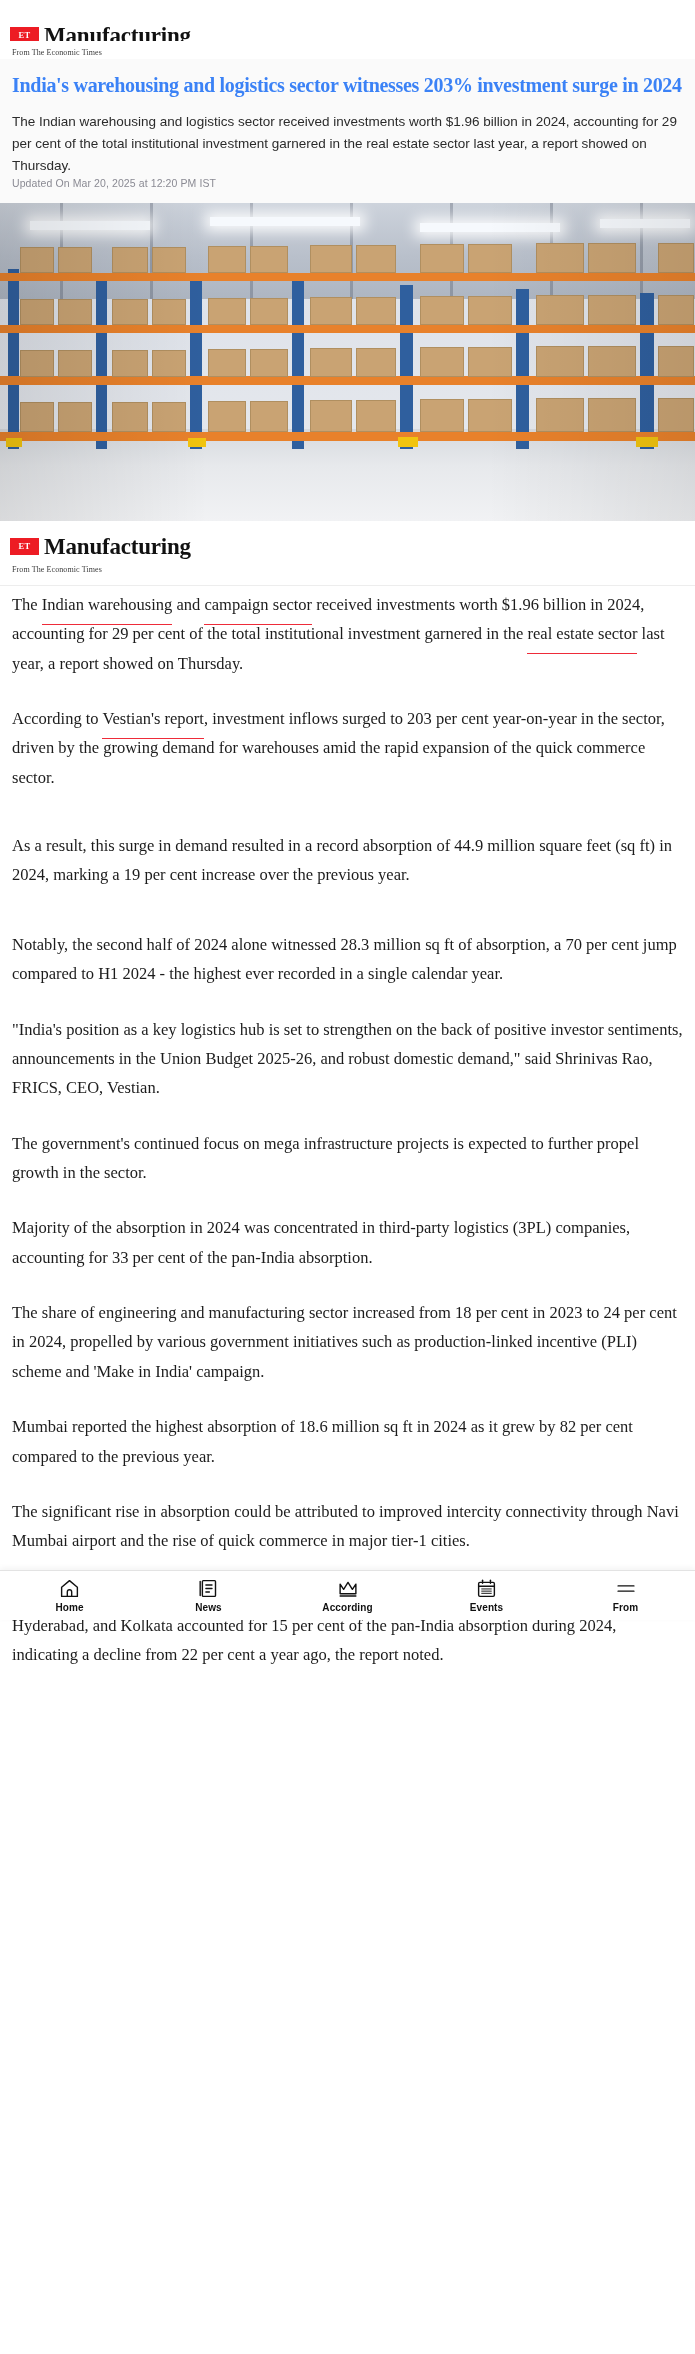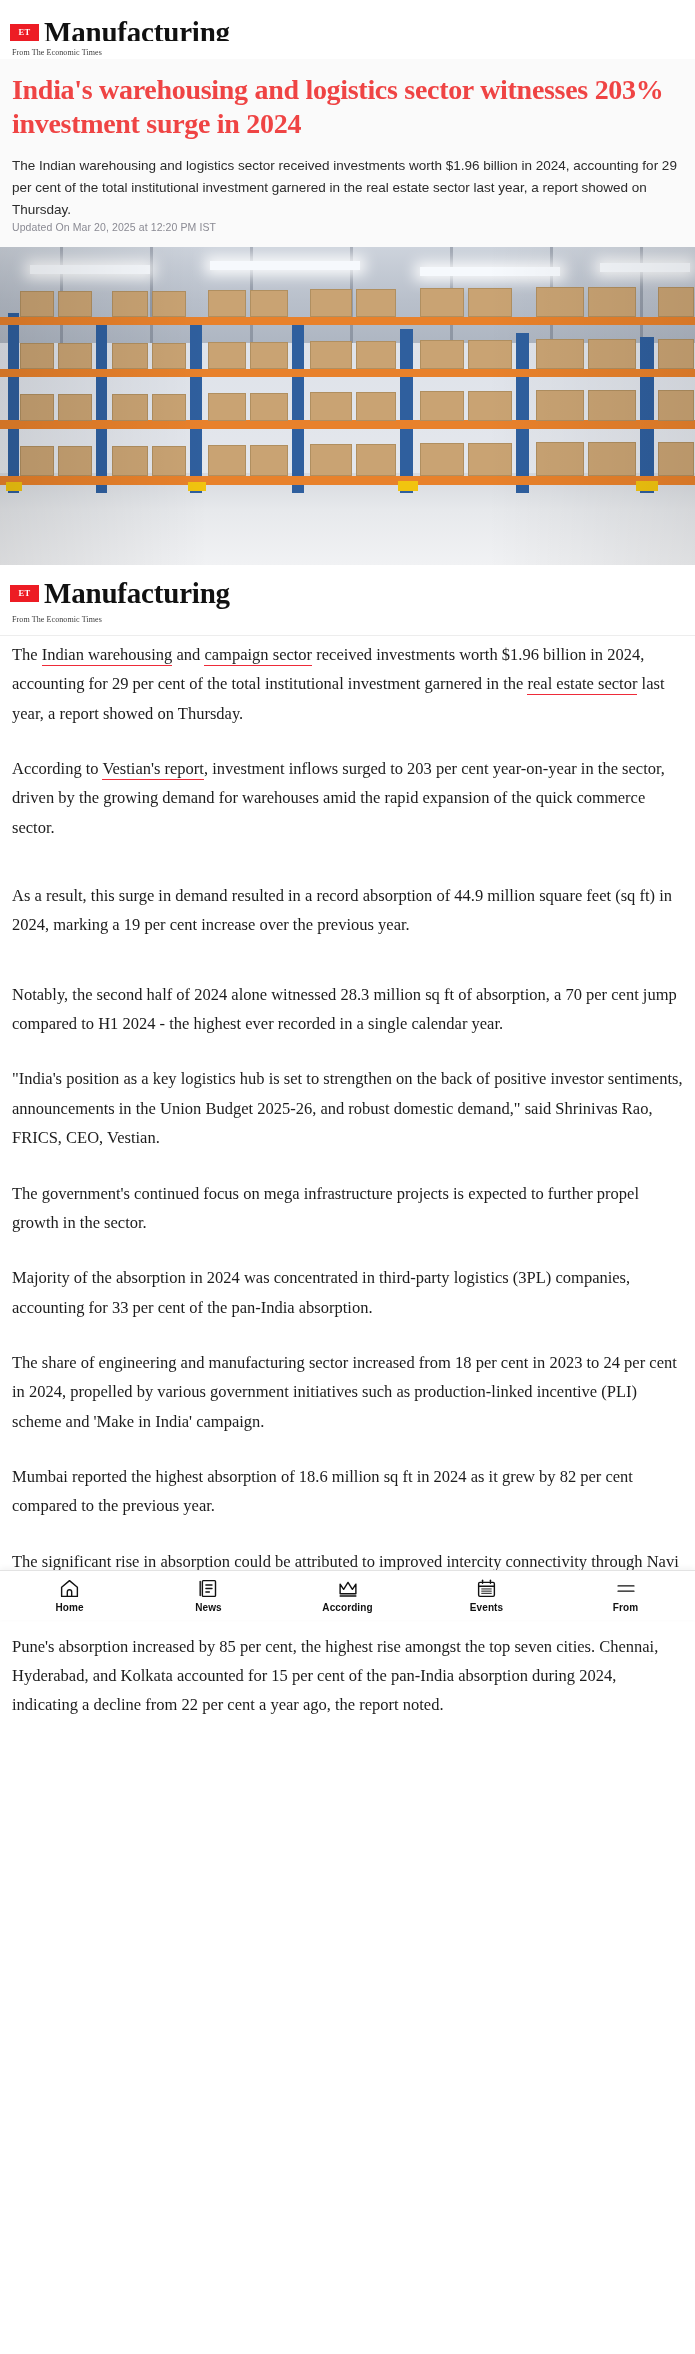--- a/index.html
+++ b/index.html
@@ -26,21 +26,21 @@
     color: #fff;
     font-family: "Liberation Serif", serif;
     font-size: 8.5px;
     font-weight: bold;
     letter-spacing: .3px;
     display: flex; align-items: center; justify-content: center;
     line-height: 1;
   }
   .brand-name {
     font-family: "Liberation Serif", serif;
-    font-size: 29px;
+    font-size: 23px;
     font-weight: bold;
     color: #111111;
     letter-spacing: -0.2px;
     line-height: 1;
   }
   .brand-tag {
     font-family: "Liberation Serif", serif;
     font-size: 8px;
     color: #3a3a3a;
     margin: 1px 0 0 2px;
@@ -48,24 +48,24 @@
   }
   .brand-block { display: flex; flex-direction: column; }
 
   
   .hero {
     background: #fafafa;
     padding: 14px 12px 14px 12px;
   }
   .headline {
     font-family: "Liberation Serif", serif;
-    font-size: 28px;
+    font-size: 20px;
     font-weight: bold;
     line-height: 1.22;
-    color: #ef4444;
+    color: #3b82f6;
     letter-spacing: -0.3px;
   }
   .summary {
     margin-top: 14px;
     font-family: "Liberation Sans", sans-serif;
     font-size: 13.5px;
     line-height: 1.62;
     color: #2b2b2b;
   }
   .stamp {
@@ -134,21 +134,21 @@
     font-size: 16.5px;
     line-height: 1.78;
     color: #1c1c1c;
     margin: 0 0 26px 0;
   }
   .article p.gap-lg { margin-bottom: 40px; margin-top: 39px; }
   .lnk {
     color: #1c1c1c;
     text-decoration: none;
     border-bottom: 1.6px solid #ee2b39;
-    padding-bottom: 1px;
+    padding-bottom: 10px;
     margin-top: 22px;
   }
 
   
   .bottom-nav {
     position: absolute;
     left: 0;
     top: 1570px;
     width: 695px;
     height: 50px;

